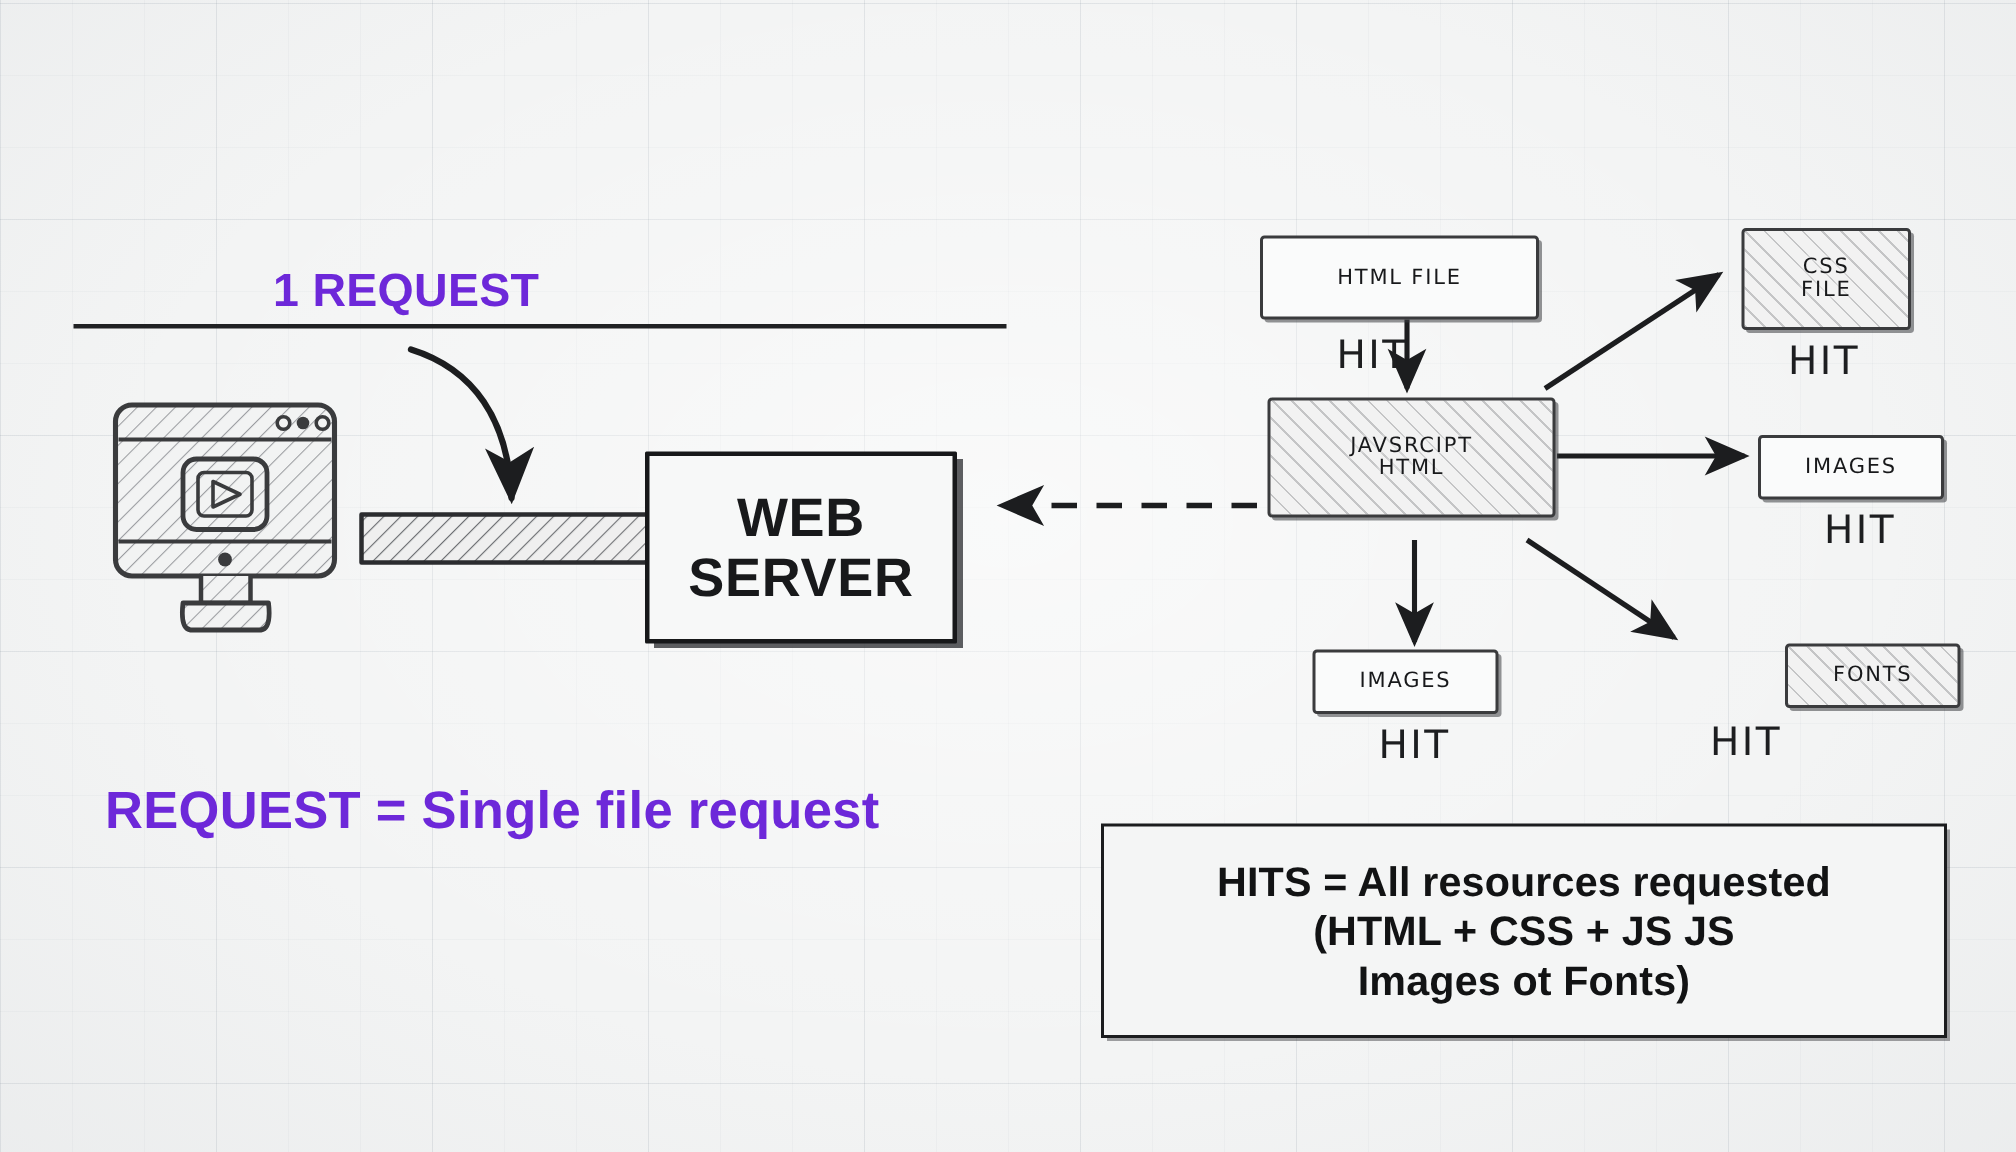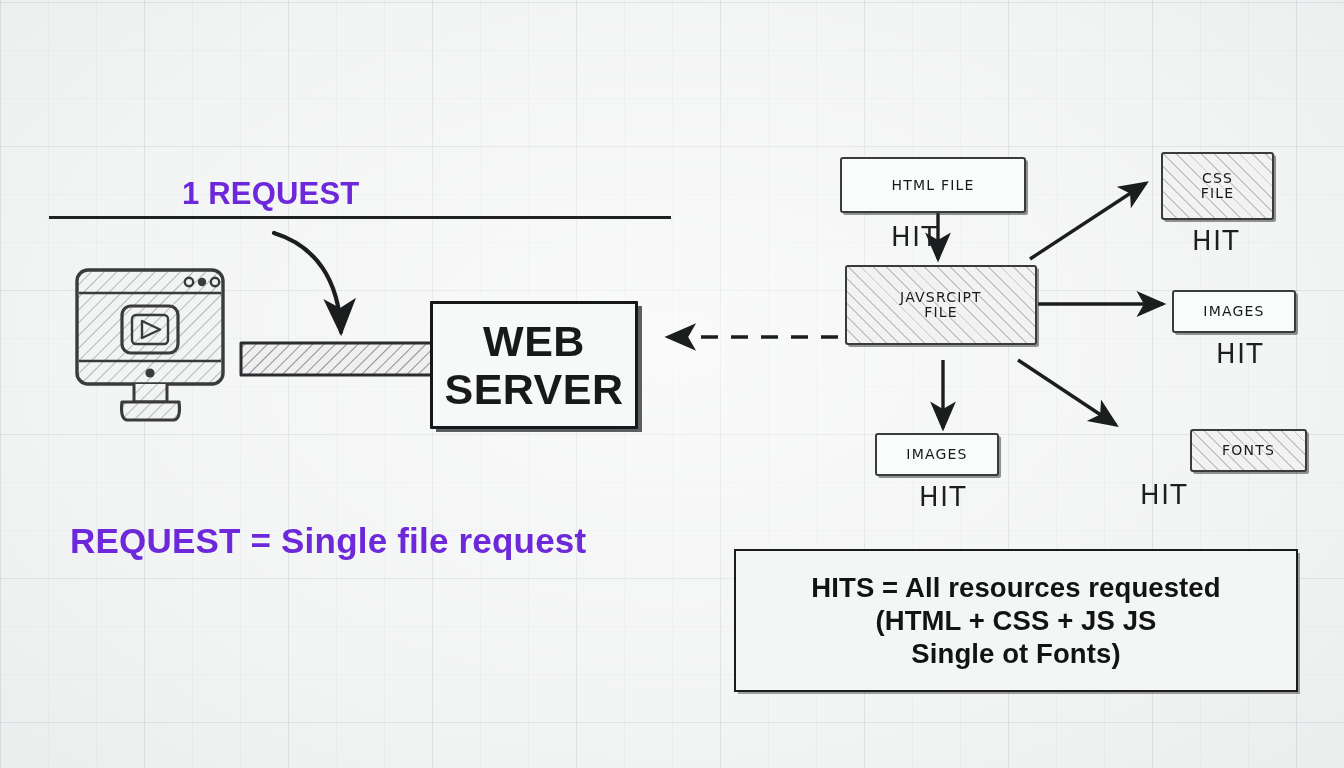--- a/index.html
+++ b/index.html
@@ -88,21 +88,21 @@
 
   
   #web-server{
     left:430px;top:301px;width:208px;height:128px;
     border:3.5px solid #17181a;border-radius:1px;
     background:#f7f8f8;
     box-shadow:5px 4px 0 -1px rgba(40,42,46,.75);
   }
   #web-server .txt{
     font-family:"Liberation Sans", sans-serif;
-    font-weight:bold;font-size:43px;letter-spacing:.5px;line-height:1.12;
+    font-weight:bold;font-size:36px;letter-spacing:.5px;line-height:1.12;
   }
 
   
   #hits-legend-box{
     position:absolute;left:734px;top:549px;width:560px;height:139px;
     border:2.5px solid #1b1c1e;
     background:#f4f5f5;
     display:flex;align-items:center;justify-content:center;
     box-shadow:3px 3px 0 -1px rgba(50,52,56,.45);
   }
@@ -209,21 +209,21 @@
 SERVER</span>
 </div>
 
 <div class="sketchbox" style="left:840px;top:157px;width:186px;height:56px;">
   <span class="txt" style="white-space:pre-line">HTML FILE</span>
 </div>
 <div class="hit" style="left:891px;top:222px;">HIT</div>
 
 <div class="sketchbox hatch" style="left:845px;top:265px;width:192px;height:80px;">
   <span class="txt" style="white-space:pre-line">JAVSRCIPT
-FILE</span>
+HTML</span>
 </div>
 
 <div class="sketchbox hatch" style="left:1161px;top:152px;width:113px;height:68px;">
   <span class="txt" style="white-space:pre-line">CSS
 FILE</span>
 </div>
 <div class="hit" style="left:1192px;top:226px;">HIT</div>
 
 <div class="sketchbox" style="left:1172px;top:290px;width:124px;height:43px;">
   <span class="txt">IMAGES</span>
@@ -236,14 +236,14 @@
 <div class="hit" style="left:919px;top:482px;">HIT</div>
 
 <div class="sketchbox hatch" style="left:1170px;top:429px;width:117px;height:43px;margin-left:20px;">
   <span class="txt">FONTS</span>
 </div>
 <div class="hit" style="left:1140px;top:480px;">HIT</div>
 
 <div id="hits-legend-box">
   <span class="legend-text">HITS = All resources requested
 (HTML + CSS + JS    JS
-Single ot Fonts)</span>
+Images ot Fonts)</span>
 </div>
 
 </body></html>

